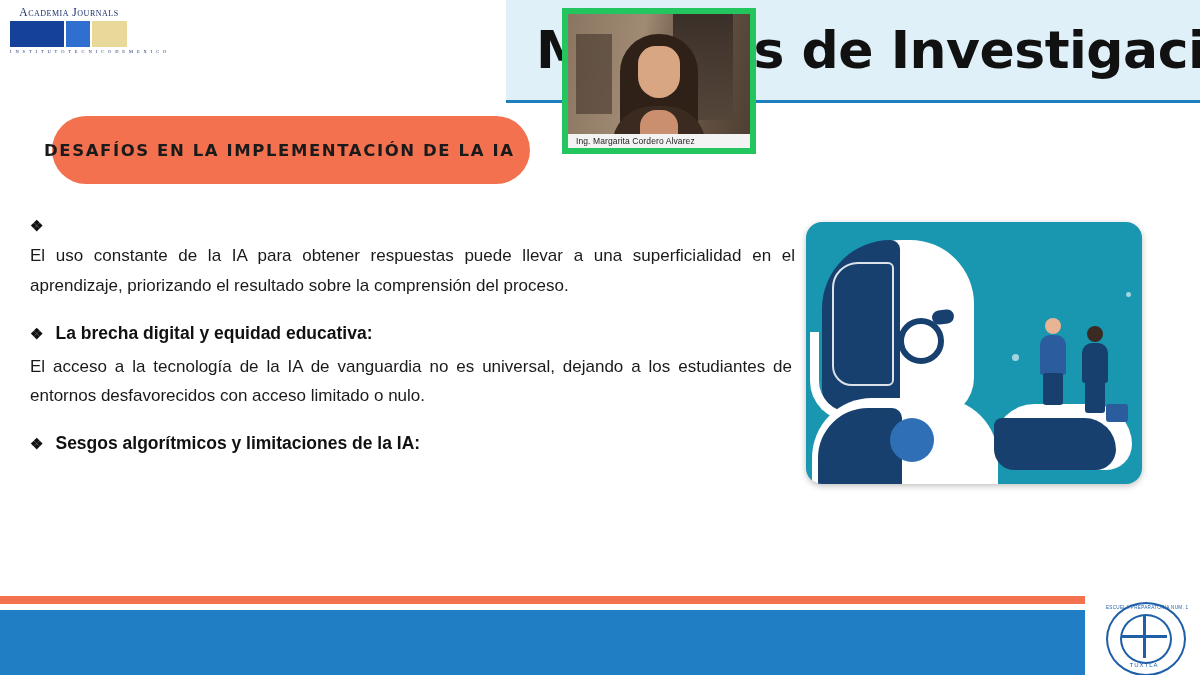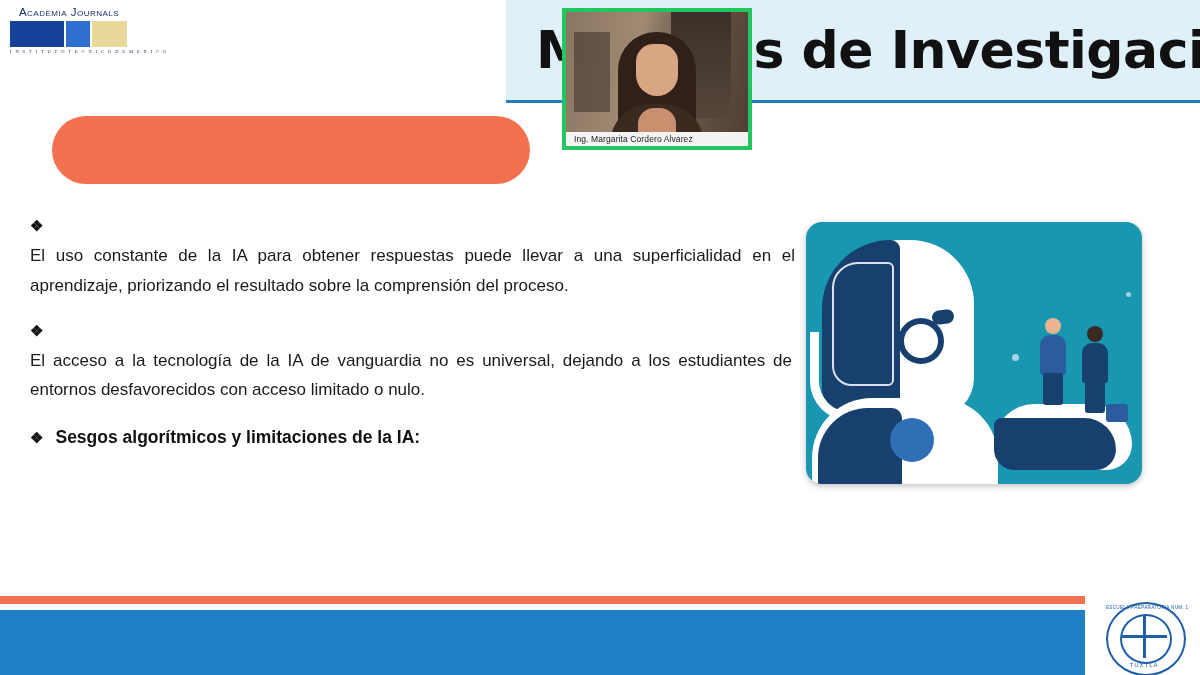--- a/index.html
+++ b/index.html
@@ -26,21 +26,21 @@
 
   
   .aj-logo {
     position: absolute;
     left: 10px;
     top: 6px;
     width: 118px;
     height: 48px;
   }
   .aj-logo .aj-text {
-    font-family: Liberation Sans, sans-serif;
+    font-family: Liberation Serif, serif;
     font-size: 11.5px;
     letter-spacing: 0.5px;
     color: #1a2e6b;
     font-variant: small-caps;
     text-align: center;
     white-space: nowrap;
   }
   .aj-bars {
     margin-top: 3px;
     height: 26px;
@@ -90,21 +90,21 @@
 
   
   .webcam {
     position: absolute;
     left: 562px;
     top: 8px;
     width: 182px;
     height: 134px;
     background: #6f5a4a;
     overflow: hidden;
-    border: 4px solid #22c55e;
+    border: 6px solid #22c55e;
   }
   .webcam .bg-wall {
     position: absolute; left: 0; top: 0; width: 100%; height: 100%;
     background: linear-gradient(100deg, #8a7561 0%, #a08a73 38%, #6d5a49 60%, #4e3f33 100%);
   }
   .webcam .door {
     position: absolute; left: 105px; top: 0; width: 60px; height: 106px;
     background: linear-gradient(180deg, #3b3029 0%, #55463a 100%);
   }
   .webcam .shelf {
@@ -388,33 +388,35 @@
     <div class="shelf"></div>
     <div class="door"></div>
     <div class="person-hair"></div>
     <div class="person-face"></div>
     <div class="person-body"></div>
     <div class="person-shirt"></div>
     <div class="name-strip">Ing. Margarita Cordero Alvarez</div>
   </div>
 
   <div class="pill"></div>
+  <div class="pill-text">DESAFÍOS EN LA IMPLEMENTACIÓN DE LA IA</div>
 
   <div class="content">
 
     <div class="block">
       <div class="block-head">
         <span class="bullet-mark">❖</span>
       </div>
       <div class="block-body">El uso constante de la IA para obtener respuestas puede llevar a una superficialidad en el aprendizaje, priorizando el resultado sobre la comprensión del proceso.</div>
     </div>
 
     <div class="block">
       <div class="block-head">
         <span class="bullet-mark">❖</span>
+        <span>La brecha digital y equidad educativa:</span>
       </div>
       <div class="block-body narrow">El acceso a la tecnología de la IA de vanguardia no es universal, dejando a los estudiantes de entornos desfavorecidos con acceso limitado o nulo.</div>
     </div>
 
     <div class="block">
       <div class="block-head">
         <span class="bullet-mark">❖</span>
         <span>Sesgos algorítmicos y limitaciones de la IA:</span>
       </div>
     </div>

